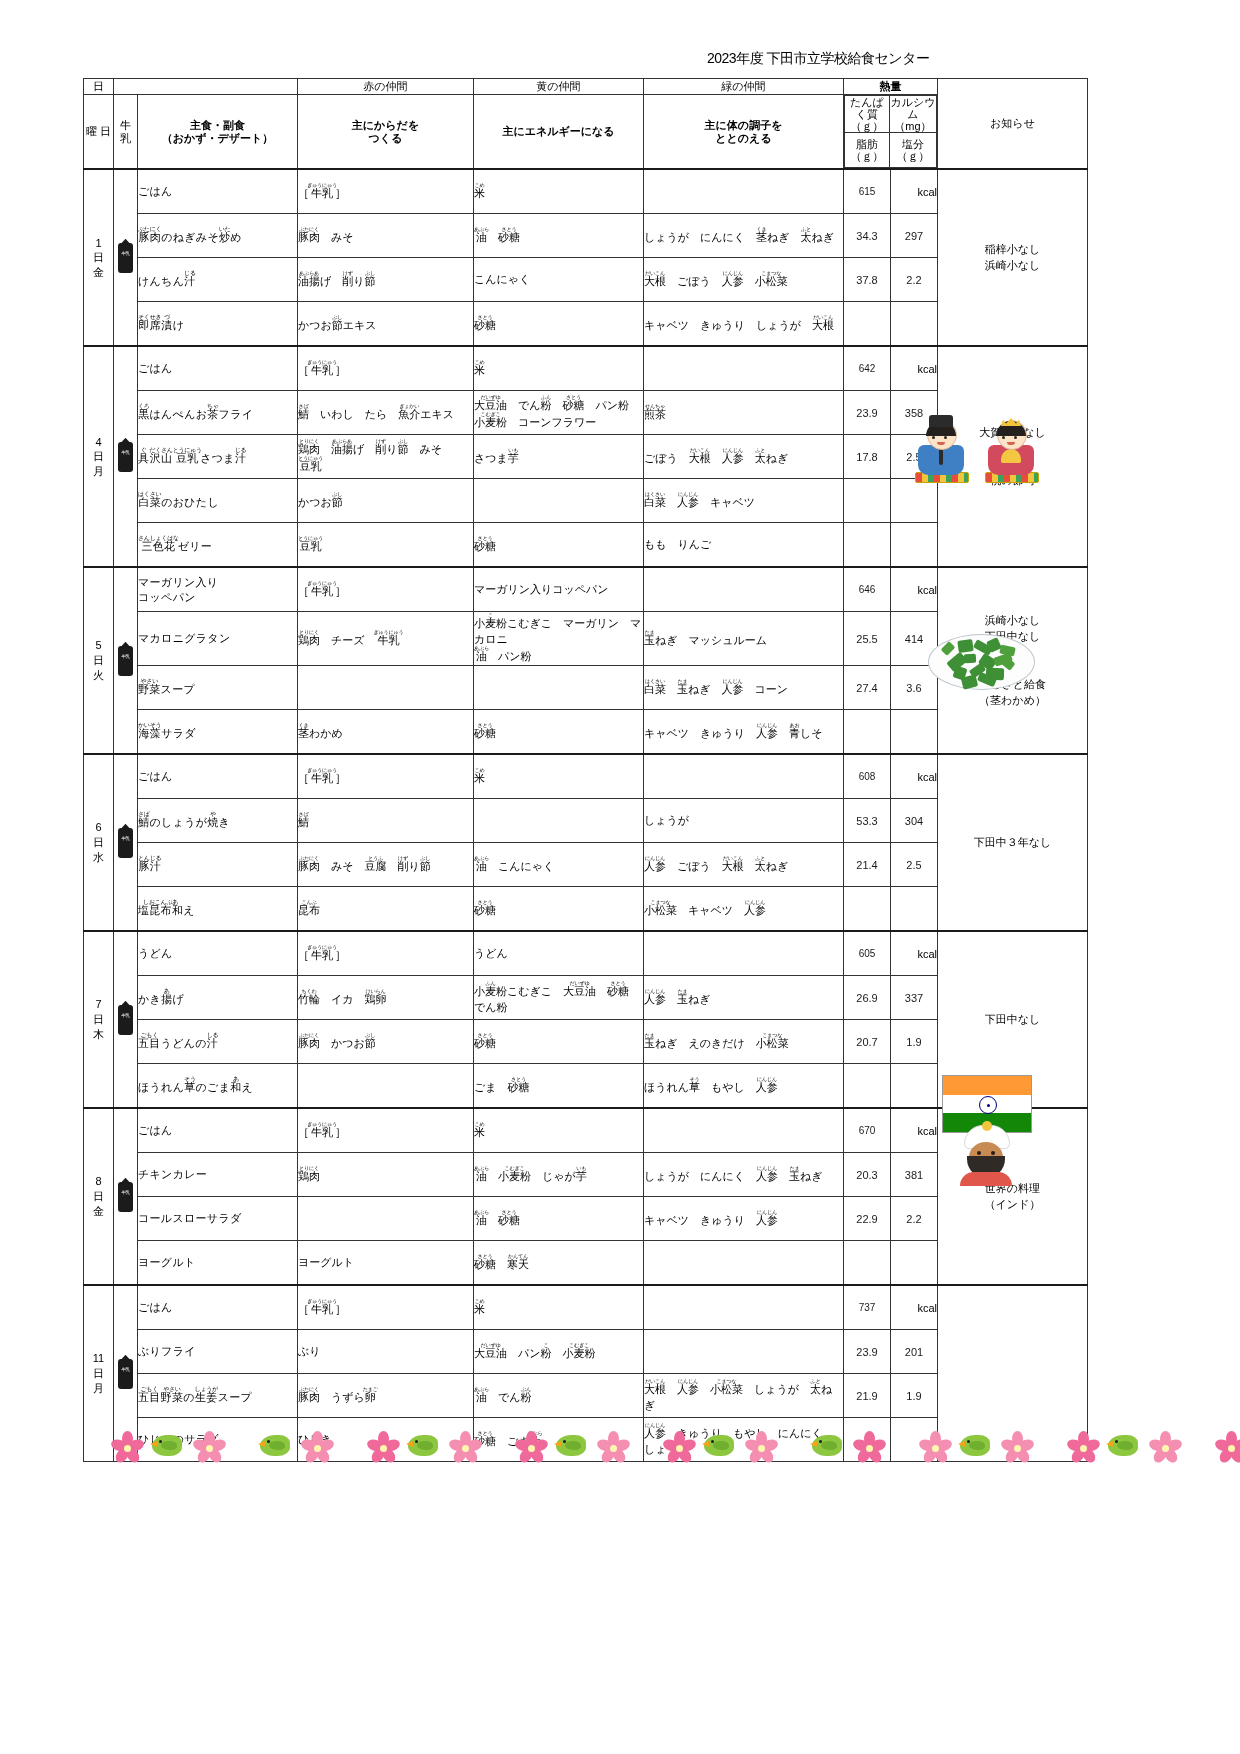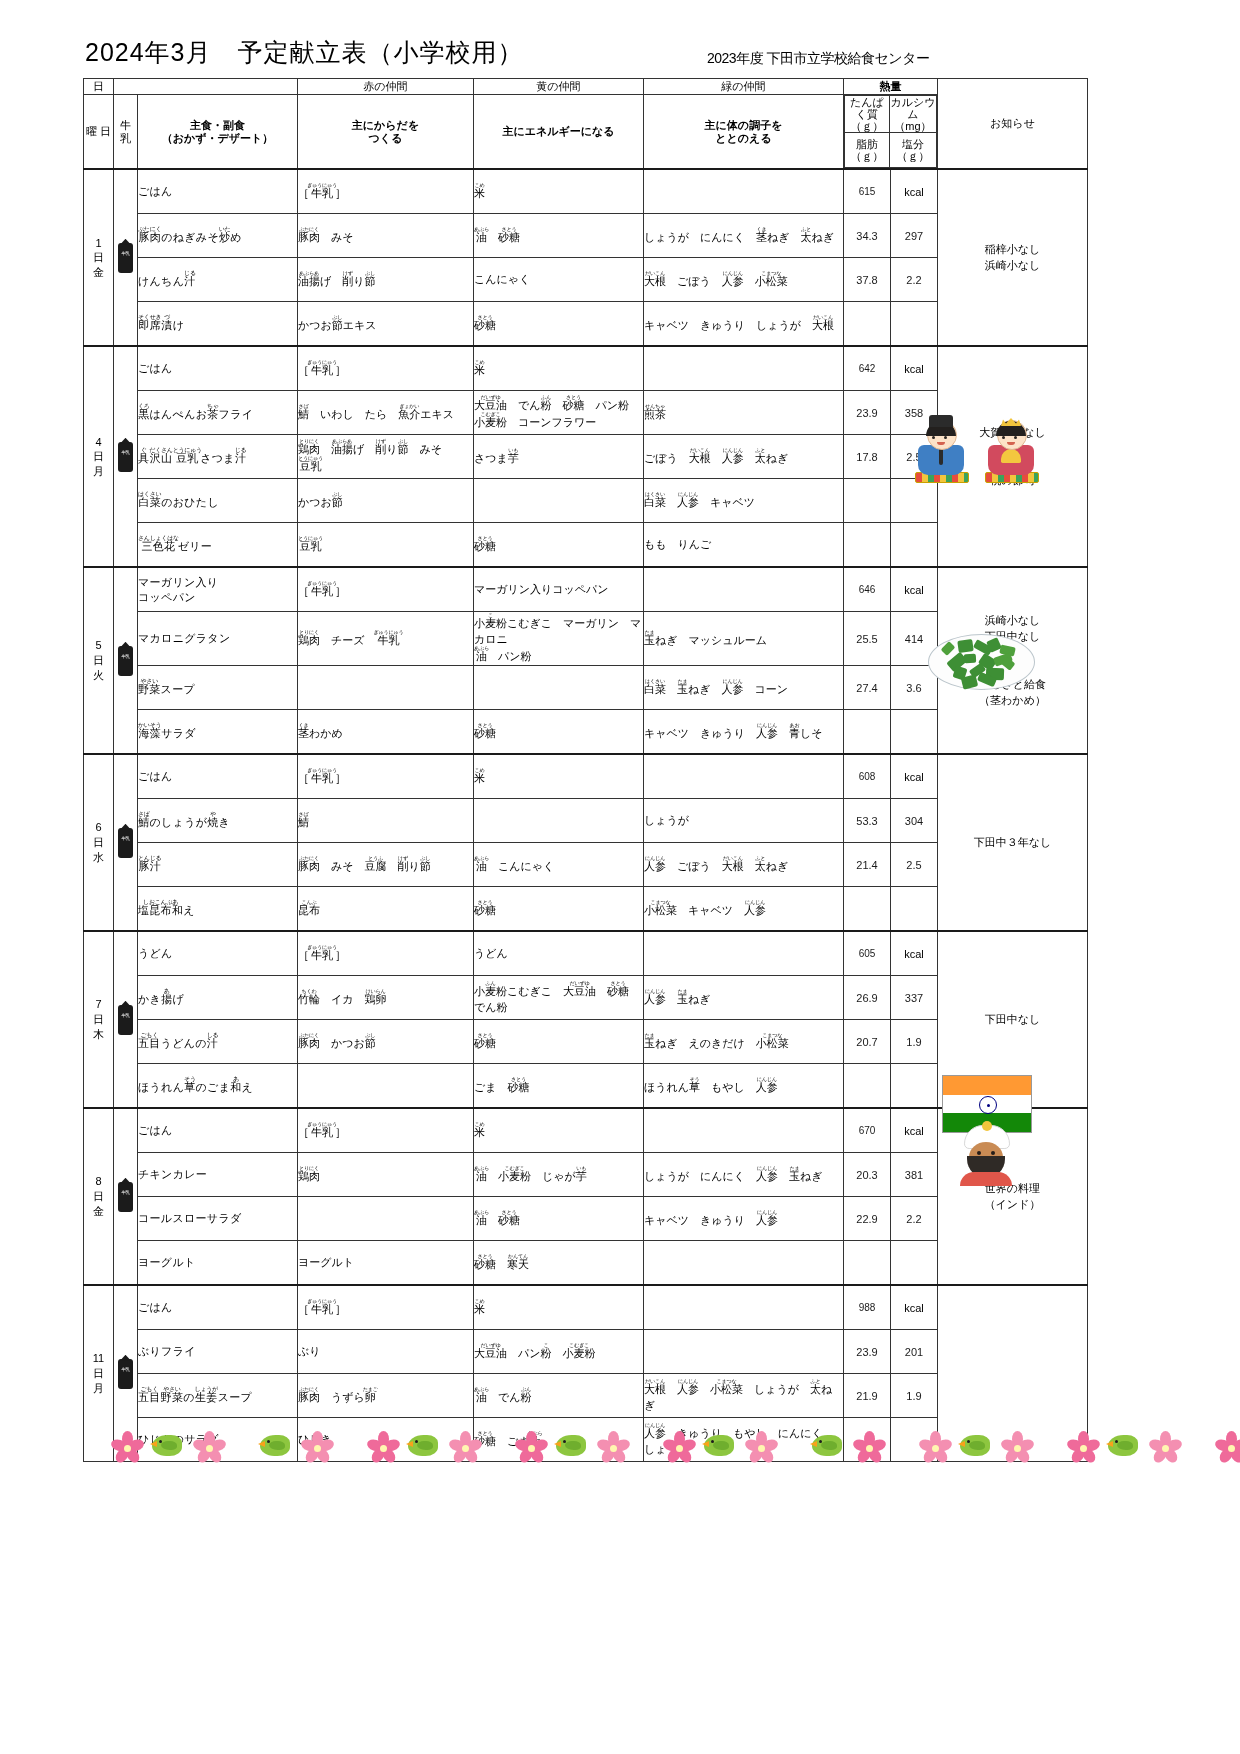--- a/index.html
+++ b/index.html
@@ -74,21 +74,21 @@
     position:relative;
   }
   td.grp{
     padding-left:8px;padding-right:4px;font-size:11px;line-height:1.45;
     position:relative;
   }
   td.num{
     text-align:center;font-size:14px;color:#1a1a1a;
   }
   td.num.kcal-left{font-size:10px;}
-  td.kcal-unit{text-align:center;font-size:13px;}
+  td.kcal-unit{text-align:right;font-size:13px;}
   td.note{
     text-align:center;font-size:14px;line-height:1.45;vertical-align:top;
     padding-top:6px;position:relative;
   }
   
   .num-sep{border-top:1px solid #b9b9b9 !important;}
   .daygroup-start td{border-top:2px solid #1a1a1a !important;}
 
   
   ruby{ruby-align:center;}
@@ -171,21 +171,20 @@
   .bird .wing{position:absolute;left:11px;top:9px;width:16px;height:9px;background:#6fae2e;border-radius:50% 50% 40% 60%;}
   .bird .beak{position:absolute;left:0px;top:9px;width:7px;height:6px;background:#f7a21b;clip-path:polygon(100% 0,100% 100%,0 50%);}
   .bird .eye{position:absolute;left:9px;top:8px;width:3px;height:3px;border-radius:50%;background:#1d1d1d;}
   .dot{width:13px;height:13px;border-radius:50%;position:relative;top:14px;}
 </style>
 </head>
 <body>
 
 <div class="page">
 
-  <div class="doc-title">2024年3月　予定献立表（小学校用）</div>
   <div class="center-name">2023年度 下田市立学校給食センター</div>
 
   <table class="menu">
     <colgroup>
       <col class="c-day">
         <col class="c-milk">
         <col class="c-dish">
         <col class="c-red">
       <col class="c-yellow">
         <col class="c-green">
@@ -475,21 +474,21 @@
           <td class="day-cell" rowspan="4">11<br>日<br>月</td>
           <td class="milk-cell" rowspan="4">
             <span class="milk-icon">
               <span>牛乳</span>
             </span>
           </td>
           <td class="dish">ごはん</td>
           <td class="grp">［<ruby>牛乳<rt>ぎゅうにゅう</rt></ruby>］</td>
           <td class="grp"><ruby>米<rt>こめ</rt></ruby></td>
           <td class="grp"></td>
-          <td class="num kcal-left">988</td>
+          <td class="num kcal-left">737</td>
           <td class="kcal-unit">kcal</td>
           <td class="note" rowspan="4"></td>
         </tr>
         <tr class="item">
           <td class="dish">ぶりフライ</td>
           <td class="grp">ぶり</td>
           <td class="grp"><ruby>大豆油<rt>だいずゆ</rt></ruby>　パン<ruby>粉<rt>こ</rt></ruby>　<ruby>小麦粉<rt>こむぎこ</rt></ruby></td>
           <td class="grp"></td>
           <td class="num">23.9</td>
           <td class="num">201</td>

